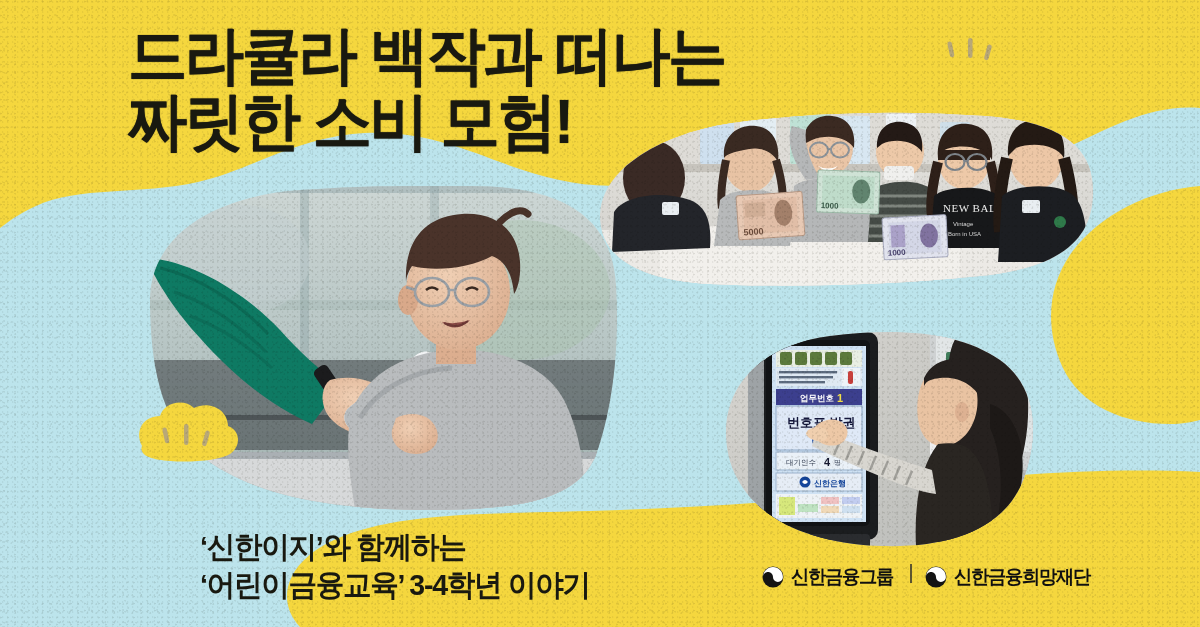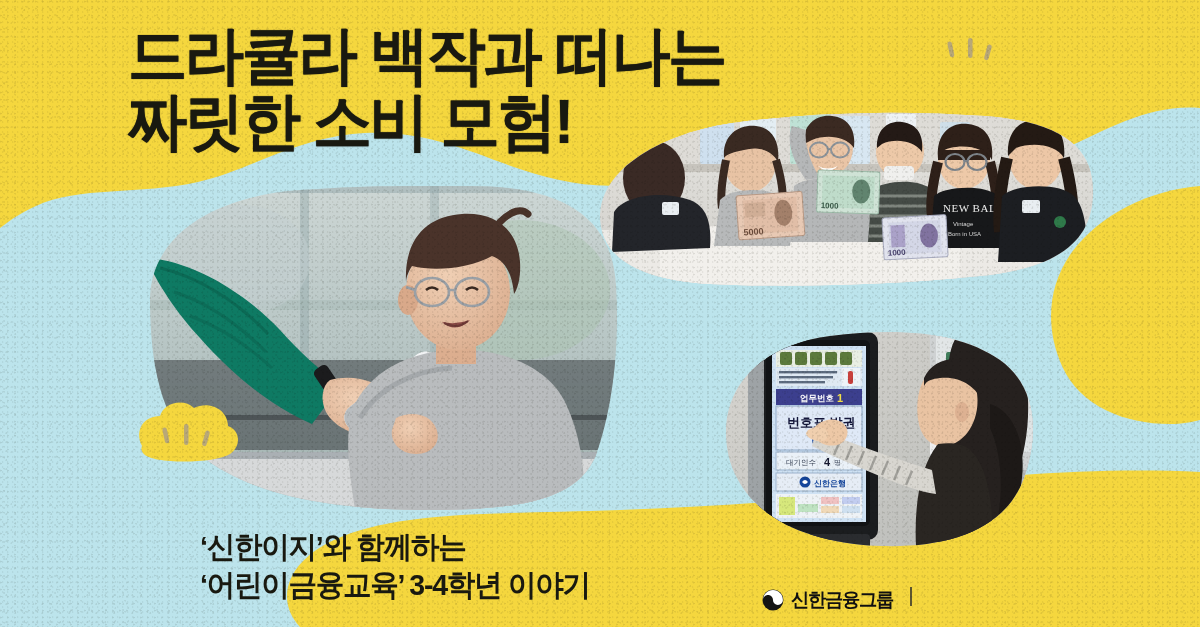--- a/index.html
+++ b/index.html
@@ -42,21 +42,21 @@
   }
   
   #subtitle{
     position:absolute;left:200px;top:528px;width:560px;
     color:#191910;font-weight:bold;font-size:30px;line-height:1.28;
     letter-spacing:-1.3px;white-space:pre-line;
     transform:scaleX(.95);transform-origin:left top;
   }
   
   #logos{
-    position:absolute;left:762px;top:587px;
+    position:absolute;left:762px;top:564px;
     display:flex;align-items:flex-start;gap:13px;
   }
   .logo{display:flex;align-items:center;gap:7px;}
   .logo-mark{width:22px;height:22px;flex:none;}
   .logo-text{
     color:#101010;font-weight:bold;font-size:19px;letter-spacing:-1.3px;
     white-space:nowrap;transform:scaleX(.96);transform-origin:left center;
   }
   .logo-div{width:1.6px;height:19px;background:#2b2b2b;opacity:.75;}
 </style>
@@ -496,15 +496,26 @@
                  C 24 29, 20 25, 20 20 C 20 15, 16 11, 11 11
                  C 6 11, 2 15, 2 20 C 2 10, 10 2, 20 2 Z" fill="#ffffff"></path>
         <circle cx="11" cy="20" r="3.6" fill="#141414"></circle>
         <circle cx="29" cy="20" r="3.6" fill="#ffffff"></circle>
       </svg>
       <span class="logo-text">신한금융그룹</span>
     </div>
 
     <div class="logo-div"></div>
 
+    <div class="logo">
+      <svg class="logo-mark" viewBox="0 0 40 40">
+        <circle cx="20" cy="20" r="19" fill="#141414"></circle>
+        <path d="M20 2 C 30 2, 38 10, 38 20 C 38 25, 34 29, 29 29
+                 C 24 29, 20 25, 20 20 C 20 15, 16 11, 11 11
+                 C 6 11, 2 15, 2 20 C 2 10, 10 2, 20 2 Z" fill="#ffffff"></path>
+        <circle cx="11" cy="20" r="3.6" fill="#141414"></circle>
+        <circle cx="29" cy="20" r="3.6" fill="#ffffff"></circle>
+      </svg>
+      <span class="logo-text">신한금융희망재단</span>
+    </div>
   </div>
 
 </div>
 
 </body></html>

